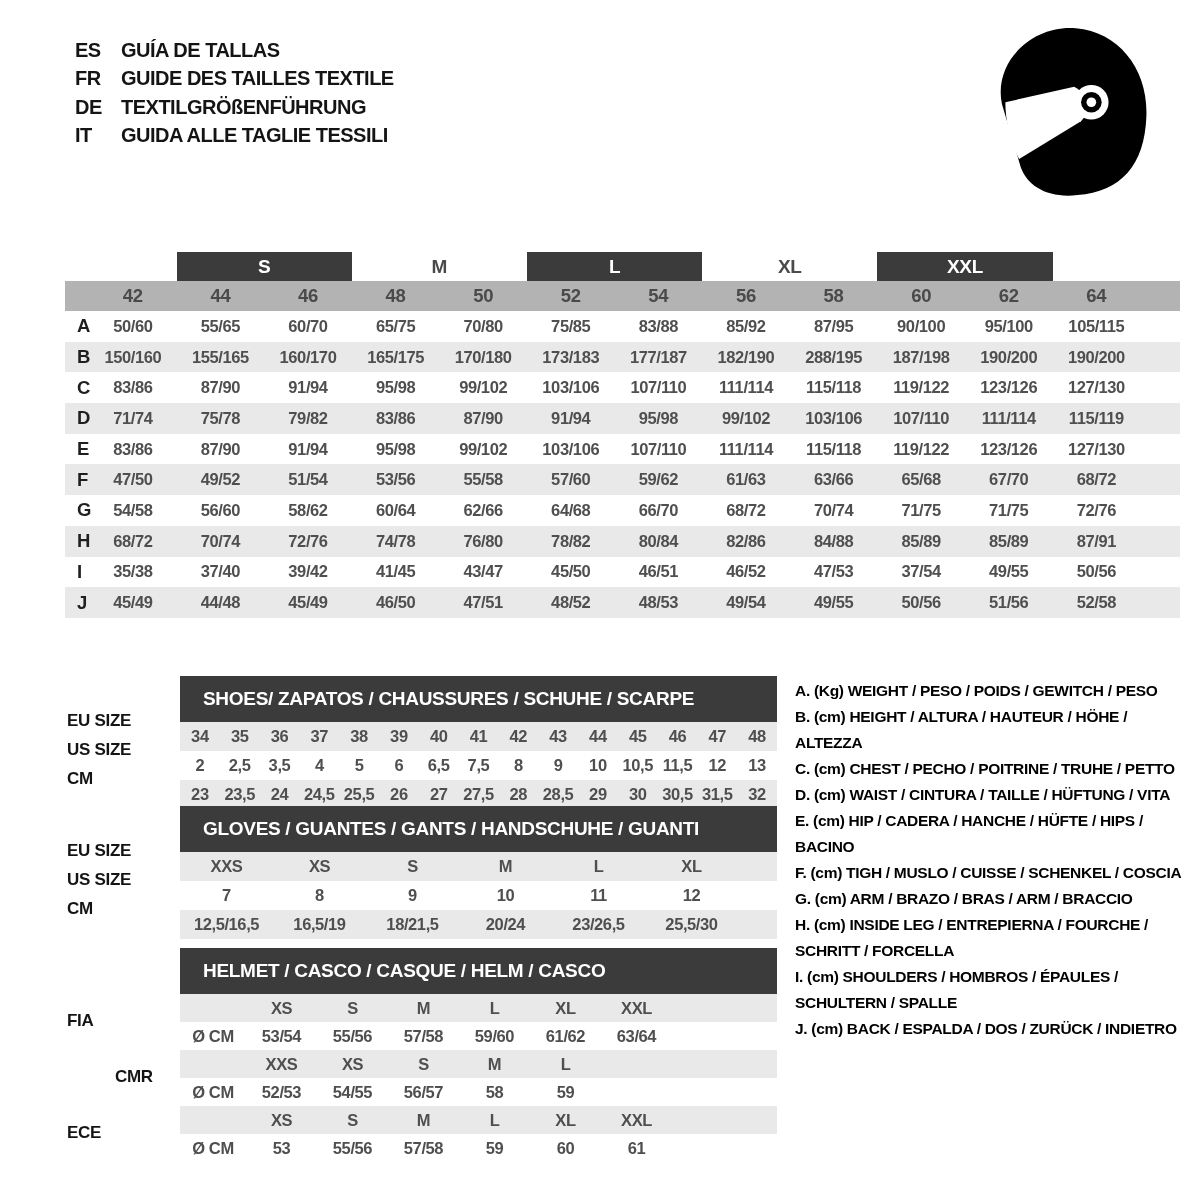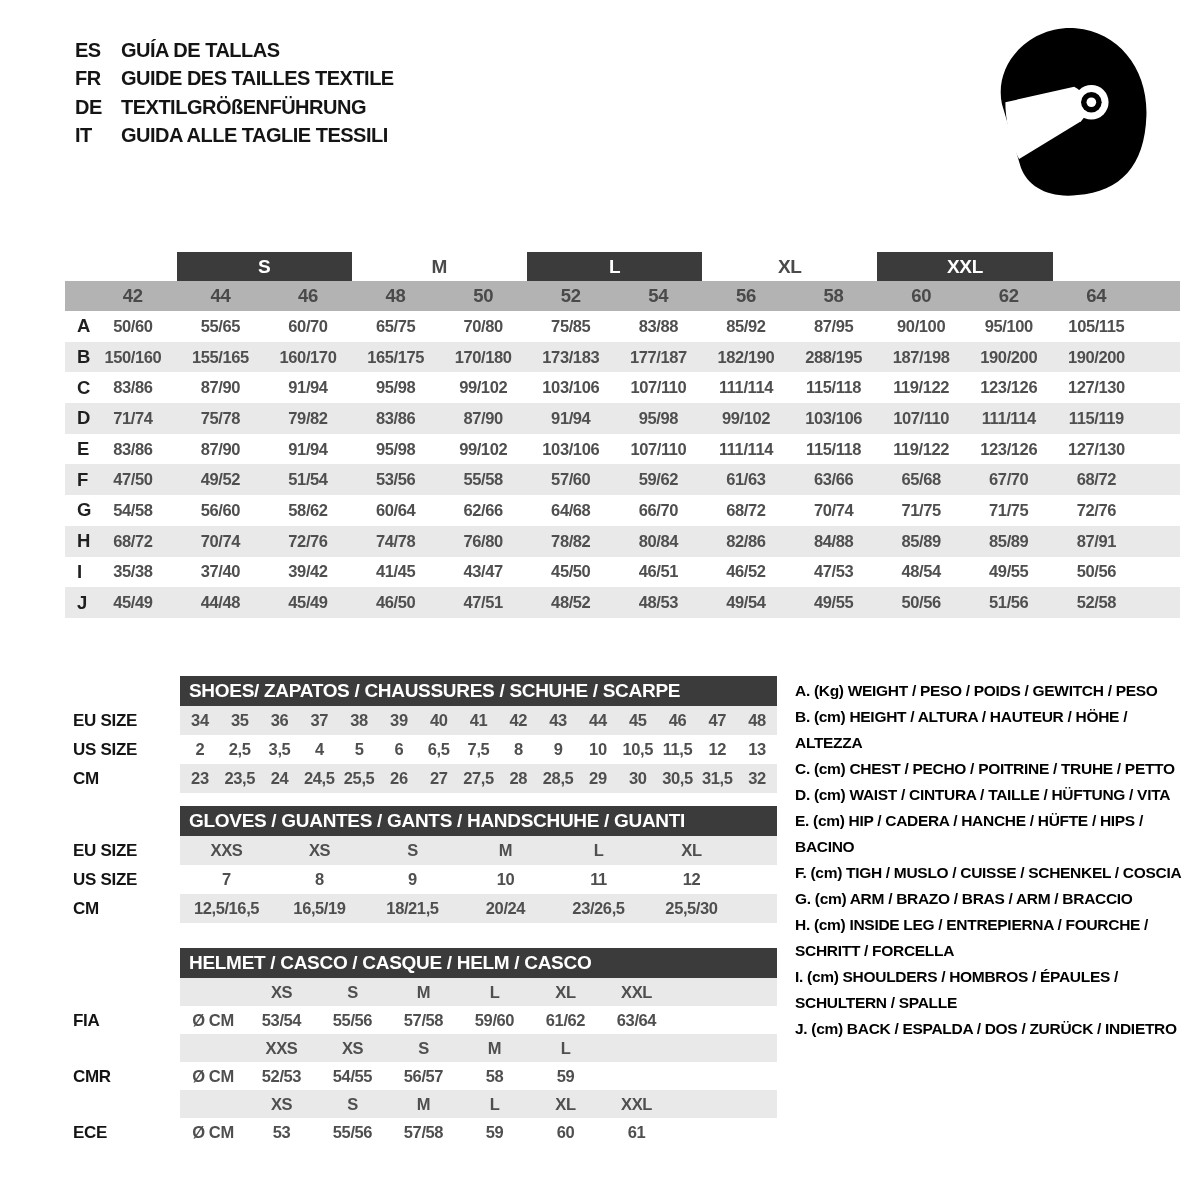--- a/index.html
+++ b/index.html
@@ -29,34 +29,34 @@
   .group-boxed { background:#3b3b3b; color:#ffffff; }
   .group-plain { color:#4a4a4a; }
   #number-row { height:30px; background:#b3b3b3; }
   .num-cell { text-align:center; font-weight:bold; font-size:18.5px; color:#4a4a4a; letter-spacing:-0.3px; }
   .trow { height:30.7px; }
   .trow.stripe { background:#e9e9e9; }
   .row-label { font-weight:bold; font-size:18.5px; color:#1f1f1f; padding-left:12px; }
   .cell { text-align:center; font-weight:bold; font-size:16.5px; color:#4f4f4f; letter-spacing:-0.4px; }
 
   
-  .bar { height:30px; background:#3b3b3b; color:#ffffff; display:flex; align-items:center;
-         padding-left:9px; font-weight:bold; font-size:19px; letter-spacing:-0.3px; box-sizing:border-box; }
+  .bar { height:46px; background:#3b3b3b; color:#ffffff; display:flex; align-items:center;
+         padding-left:23px; font-weight:bold; font-size:19px; letter-spacing:-0.3px; box-sizing:border-box; }
   .srow { display:grid; align-items:center; height:29px; }
   .srow.gray { background:#e9e9e9; }
   .scell { text-align:center; font-weight:bold; font-size:16.5px; color:#4f4f4f; letter-spacing:-0.4px; }
 
   #shoes-table  { left:180px; top:676px; width:597px; }
   .shoes-row  { grid-template-columns:repeat(15, 1fr); }
   #gloves-table { left:180px; top:806px; width:597px; }
   .gloves-row { grid-template-columns:repeat(6, 93px) 1fr; }
   #helmet-table { left:180px; top:948px; width:597px; }
   .helmet-row { grid-template-columns:66px repeat(6, 71px) 1fr; height:28px; }
 
-  .side-label { position:absolute; left:73px; font-weight:bold; font-size:17px; color:#141414;
+  .side-label { position:absolute; left:67px; font-weight:bold; font-size:17px; color:#141414;
                 letter-spacing:-0.3px; height:29px; display:flex; align-items:center; }
 
   
   #legend { left:795px; top:678px; width:400px; }
   .legend-item { font-weight:bold; font-size:15.5px; color:#000000; line-height:26px; letter-spacing:-0.3px; }
 </style>
 </head>
 <body>
 
 <div id="lang-block" class="abs">
@@ -236,21 +236,21 @@
         <div class="row-label">I</div>
         <div class="cell">35/38</div>
         <div class="cell">37/40</div>
         <div class="cell">39/42</div>
         <div class="cell">41/45</div>
         <div class="cell">43/47</div>
         <div class="cell">45/50</div>
         <div class="cell">46/51</div>
         <div class="cell">46/52</div>
         <div class="cell">47/53</div>
-        <div class="cell">48/54</div>
+        <div class="cell">37/54</div>
         <div class="cell">49/55</div>
         <div class="cell">50/56</div>
       </div>
       <div class="grow trow stripe">
         <div class="row-label">J</div>
         <div class="cell">45/49</div>
         <div class="cell">44/48</div>
         <div class="cell">45/49</div>
         <div class="cell">46/50</div>
         <div class="cell">47/51</div>
@@ -411,21 +411,21 @@
 </div>
 
 <div id="side-labels">
     <div class="side-label" style="top: 706px;">EU SIZE</div>
     <div class="side-label" style="top: 735px;">US SIZE</div>
     <div class="side-label" style="top: 764px;">CM</div>
     <div class="side-label" style="top: 836px;">EU SIZE</div>
     <div class="side-label" style="top: 865px;">US SIZE</div>
     <div class="side-label" style="top: 894px;">CM</div>
     <div class="side-label" style="top: 1006px;">FIA</div>
-    <div class="side-label" style="top: 1062px;">CMR</div>
+    <div class="side-label" style="top: 1062px; margin-left: 48px;">CMR</div>
     <div class="side-label" style="top: 1118px;">ECE</div>
   </div>
 
 <div id="legend" class="abs">
     <div class="legend-item">A. (Kg) WEIGHT / PESO / POIDS / GEWITCH / PESO</div>
     <div class="legend-item">B. (cm) HEIGHT / ALTURA / HAUTEUR / HÖHE / ALTEZZA</div>
     <div class="legend-item">C. (cm) CHEST / PECHO / POITRINE / TRUHE / PETTO</div>
     <div class="legend-item">D. (cm) WAIST / CINTURA / TAILLE / HÜFTUNG / VITA</div>
     <div class="legend-item">E. (cm) HIP / CADERA / HANCHE / HÜFTE / HIPS / BACINO</div>
     <div class="legend-item">F. (cm) TIGH / MUSLO / CUISSE / SCHENKEL / COSCIA</div>

